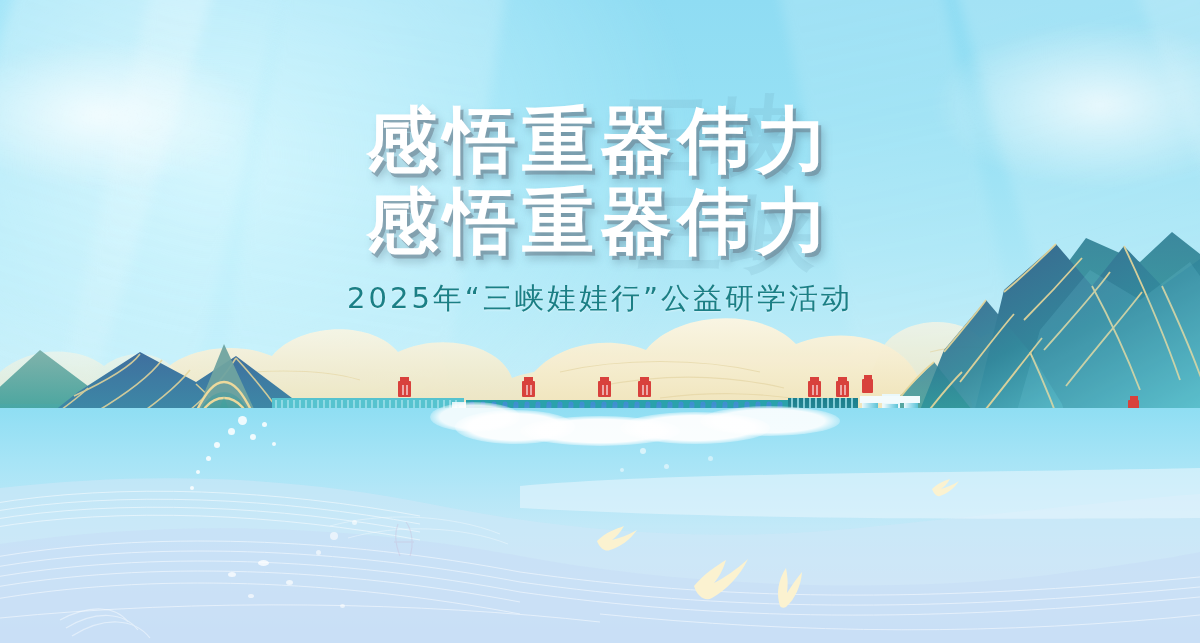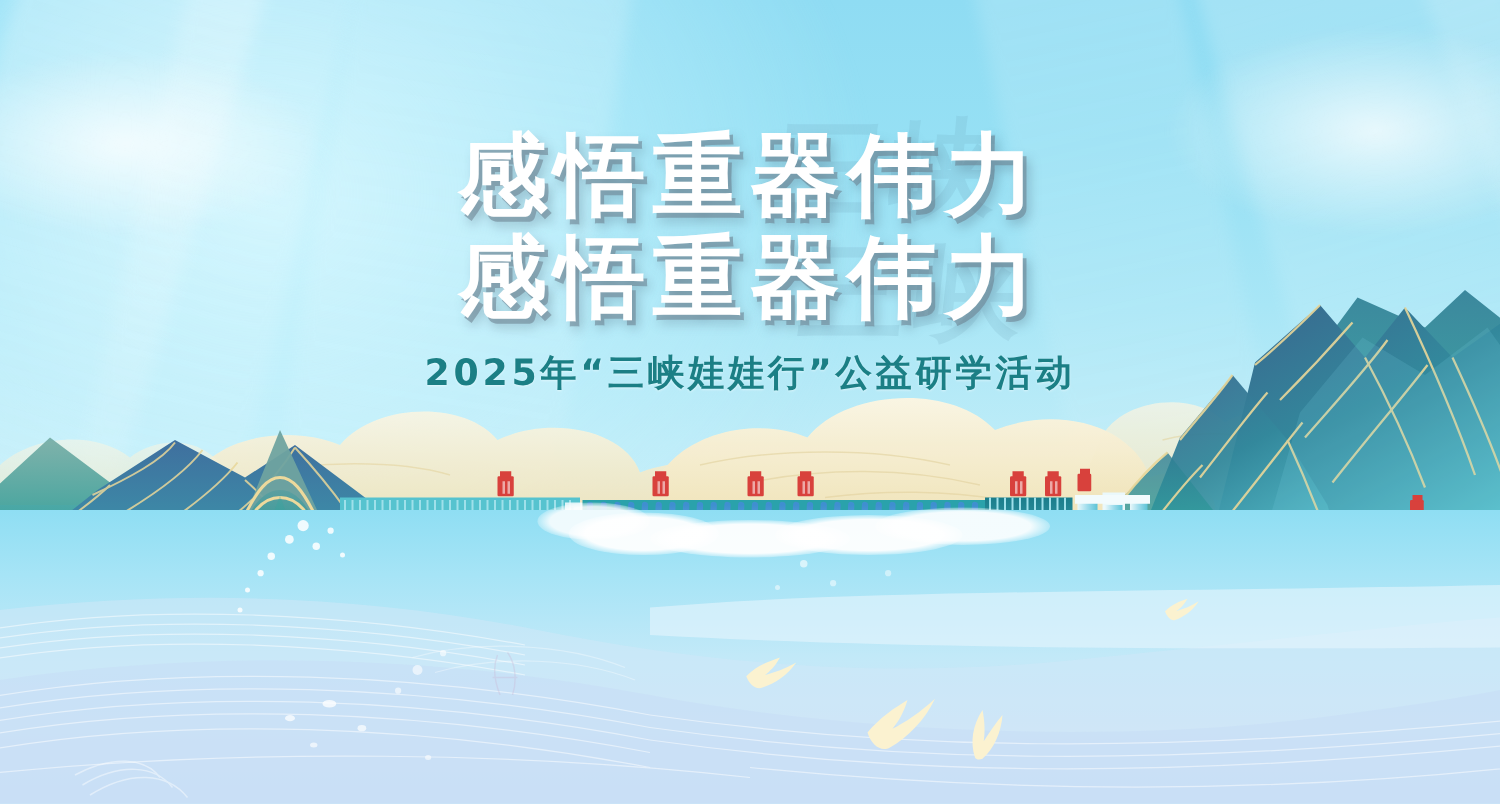--- a/index.html
+++ b/index.html
@@ -56,21 +56,21 @@
   }
   .title-line{
     font-size:72px; line-height:1.12; font-weight:bold; color:#ffffff;
     letter-spacing:6px;
     font-family:"DejaVu Sans","Liberation Sans",sans-serif;
     text-shadow:
       3px 4px 0 rgba(105,125,140,.55),
       5px 7px 9px rgba(70,95,115,.35);
   }
   .subtitle{
-    margin-top:18px; font-size:29px; font-weight:bold; letter-spacing:3px;
+    margin-top:18px; font-size:29px; font-weight:normal; letter-spacing:3px;
     color:#1b7f85;
     font-family:"DejaVu Sans","Liberation Sans",sans-serif;
     text-shadow:0 1px 2px rgba(255,255,255,.5);
   }
 
   
   .scene{ position:absolute; inset:0; z-index:10; }
   .scene svg{ position:absolute; inset:0; width:1200px; height:643px; display:block; }
 
   

